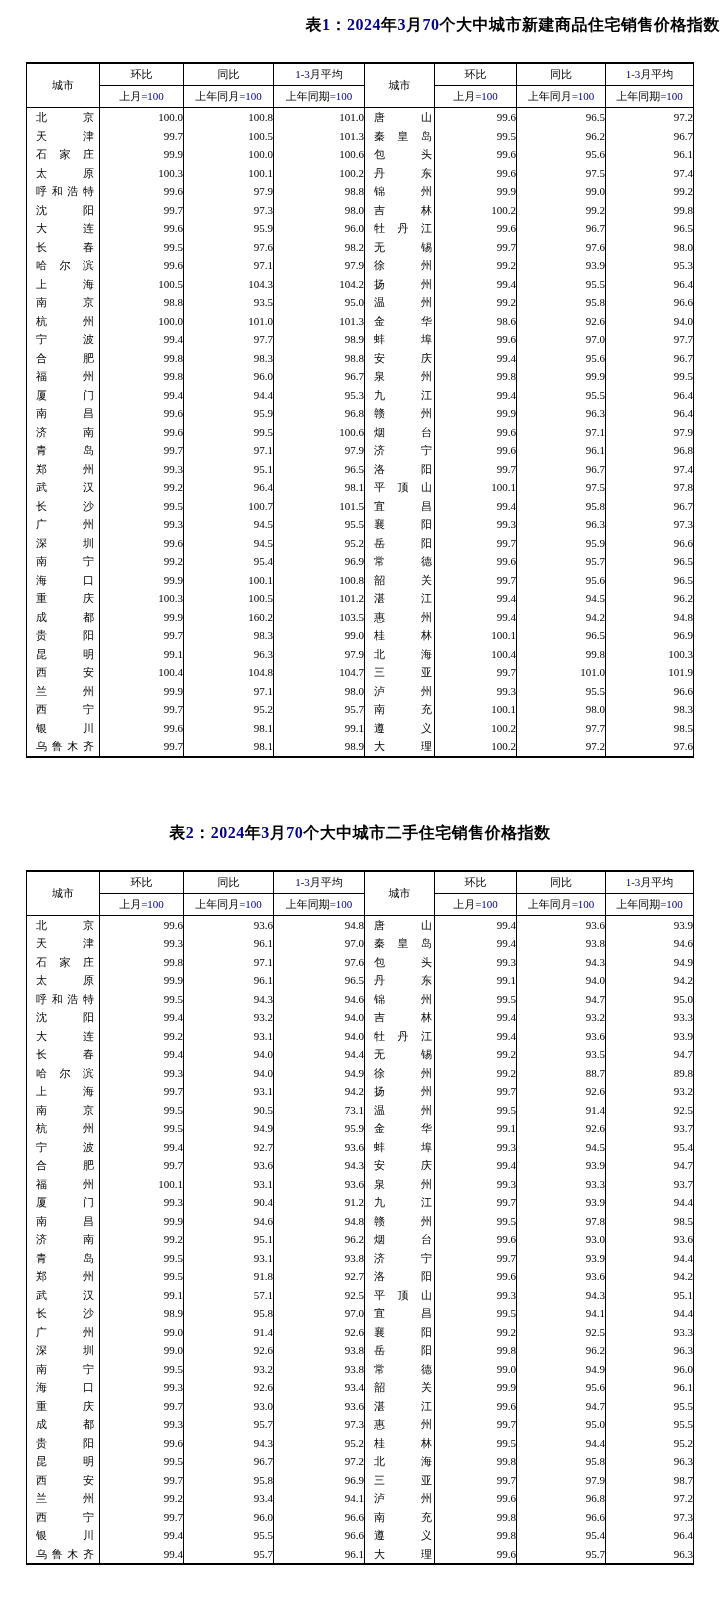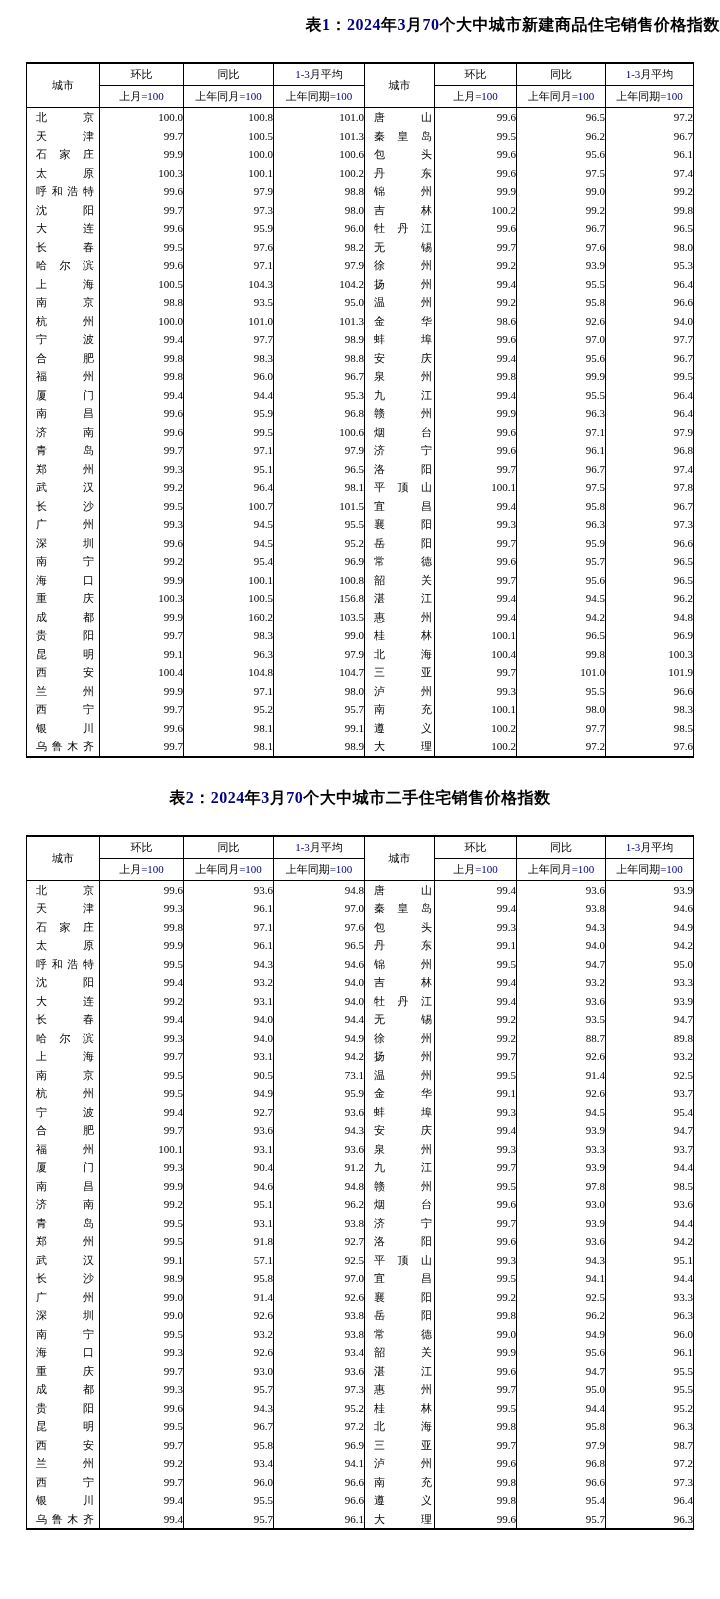--- a/index.html
+++ b/index.html
@@ -17,21 +17,21 @@
     margin: 0;
     padding: 0;
     text-align: center;
     font-size: 16px;
     font-weight: bold;
     line-height: 20px;
     font-family: "Liberation Serif", serif;
     letter-spacing: 0.5px;
   }
   #title1 { padding-top: 15px; text-align: right; }
-  #title2 { padding-top: 30px; }
+  #title2 { padding-top: 65px; }
   table.idx {
     width: 667px;
     margin: 27px auto 0 auto;
     border-collapse: collapse;
     table-layout: fixed;
     border-top: 2.5px solid #000;
     border-bottom: 2.5px solid #000;
     font-size: 11px;
   }
   table.idx th, table.idx td {
@@ -473,21 +473,21 @@
           <td class="val">99.7</td>
           <td class="val">95.6</td>
           <td class="val">96.5</td>
         </tr>
         <tr>
           <td class="city">
             <span class="cityname">重庆</span>
           </td>
           <td class="val">100.3</td>
           <td class="val">100.5</td>
-          <td class="val">156.8</td>
+          <td class="val">101.2</td>
           <td class="city">
             <span class="cityname">湛江</span>
           </td>
           <td class="val">99.4</td>
           <td class="val">94.5</td>
           <td class="val">96.2</td>
         </tr>
         <tr>
           <td class="city">
             <span class="cityname">成都</span>

